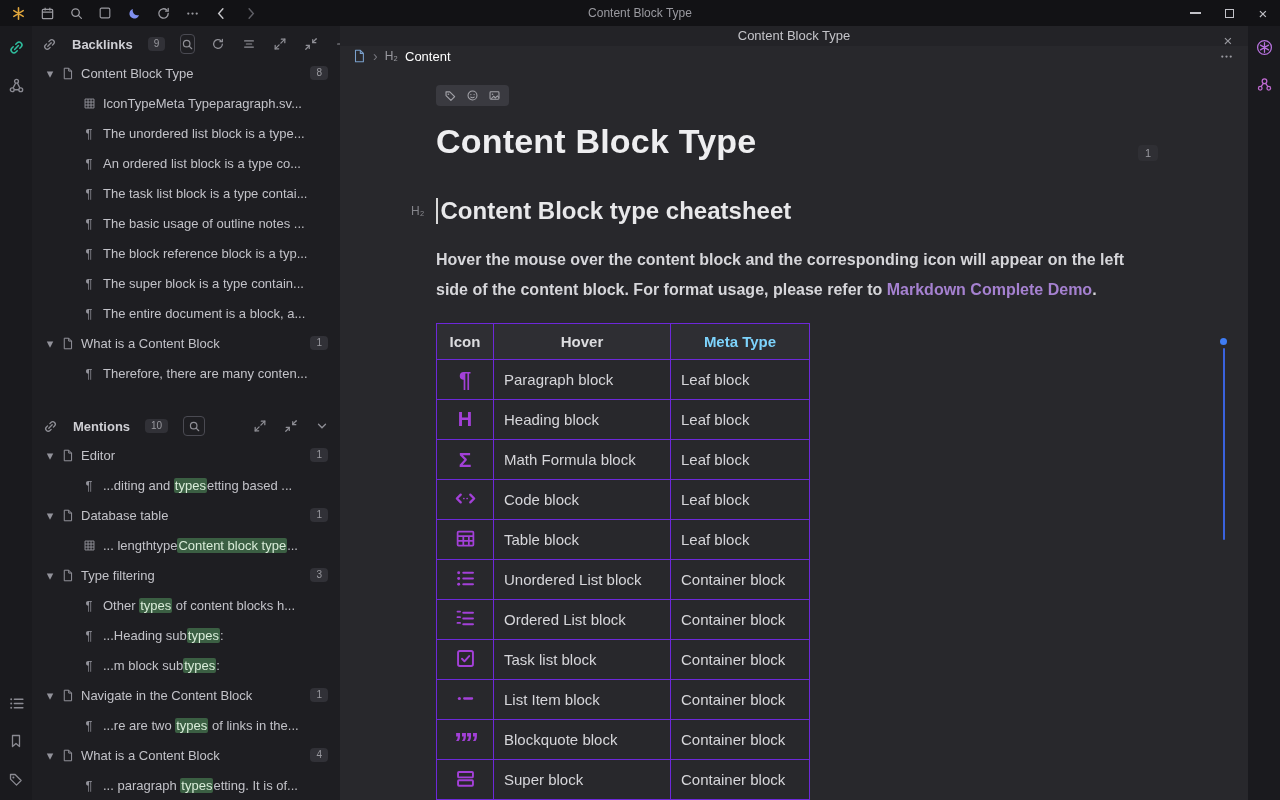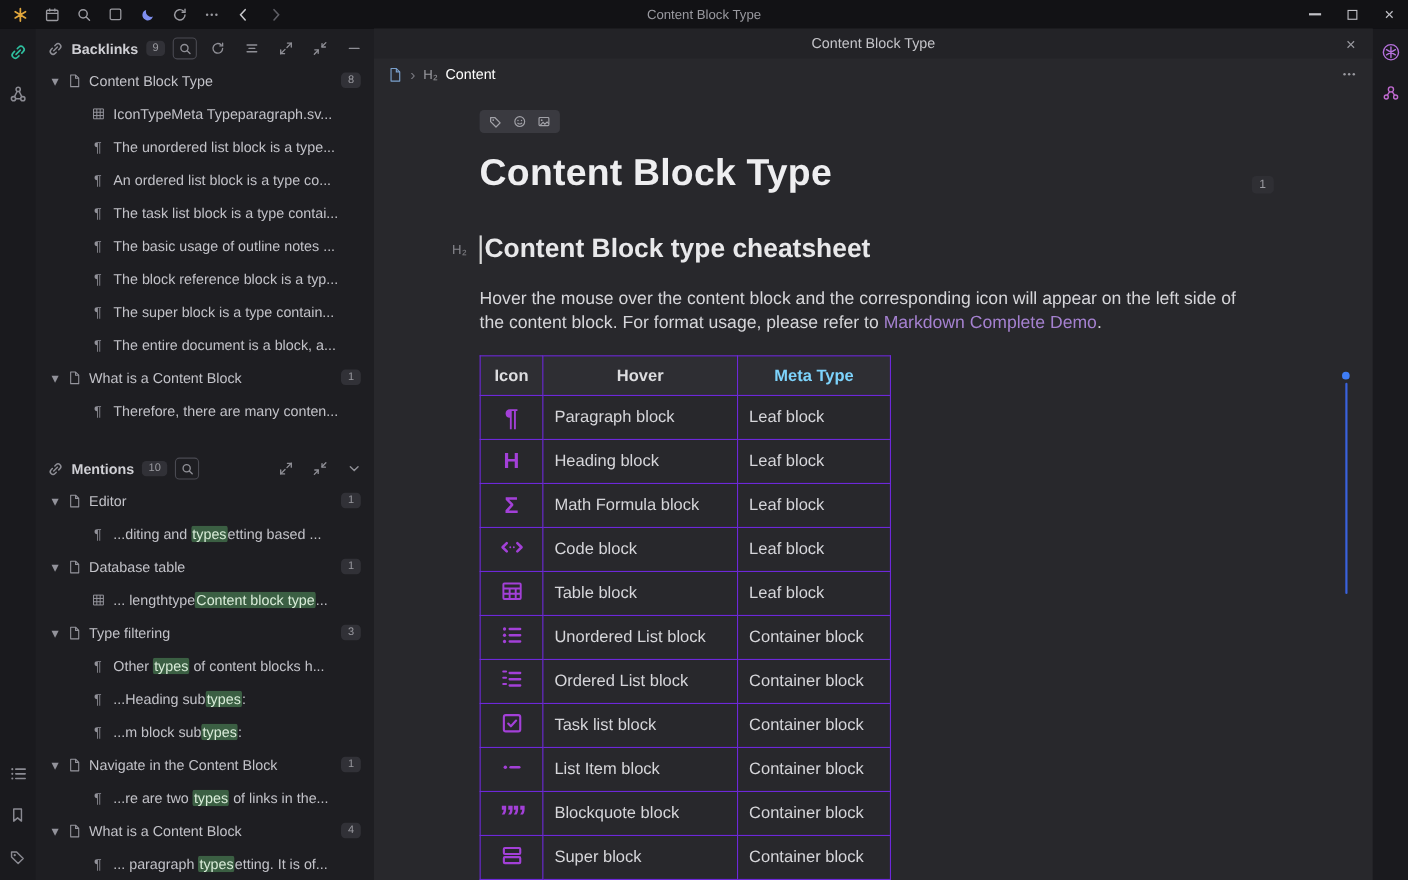--- a/index.html
+++ b/index.html
@@ -19,21 +19,21 @@
 
   
   .app{display:flex;height:774px;}
   .dock{width:32px;background:#1a1a1e;display:flex;flex-direction:column;align-items:center;padding:12px 0;gap:20px;}
   .dock .spacer{flex:1;}
   .dock-ic{width:18px;height:18px;display:inline-flex;align-items:center;justify-content:center;color:#8a8a92;}
   .dock-ic.active{color:#2fbf9f;}
 
   
   .sidebar{width:308px;background:#1e1e22;padding-top:4px;overflow:hidden;}
-  .panel-header{height:28px;display:flex;align-items:center;gap:7px;padding:0 10px;color:#c8c8cd;text-align:center;}
+  .panel-header{height:28px;display:flex;align-items:center;gap:15px;padding:0 10px;color:#c8c8cd;text-align:center;}
   .panel-title{font-size:13px;font-weight:700;color:#cfcfd4;}
   .count-badge{background:#313137;color:#9a9aa0;font-size:10px;line-height:14px;padding:0 6px;border-radius:4px;}
   .hd-ic{width:16px;height:16px;display:inline-flex;align-items:center;justify-content:center;color:#8f8f96;}
   .hd-ic.boxed{border:1px solid #4a4a52;border-radius:4px;width:22px;height:20px;}
   .hd-right{margin-left:auto;display:flex;align-items:center;gap:15px;}
 
   .tree-row{height:30px;display:flex;align-items:center;padding:0 12px 0 10px;font-size:13px;color:#c2c2c8;cursor:default;}
   .tree-row.child{padding-left:48px;}
   .chev{width:16px;color:#8a8a90;font-size:11px;display:inline-flex;justify-content:center;}
   .rowicon{width:18px;margin-right:5px;display:inline-flex;justify-content:center;align-items:center;color:#96969e;}
@@ -56,21 +56,21 @@
 
   .editor{flex:1;padding:18px 0 0 96px;position:relative;}
   .attr-toolbar{display:inline-flex;align-items:center;gap:9px;background:#3a3a40;border-radius:4px;padding:4px 8px;color:#a2a2a8;}
   .attr-ic{width:13px;height:13px;display:inline-flex;}
   .doc-title{font-size:34px;font-weight:700;color:#eeeef0;margin-top:16px;letter-spacing:.2px;}
   .title-badge{position:absolute;top:78px;right:90px;background:#2f2f34;color:#9a9aa0;font-size:11px;padding:2px 7px;border-radius:4px;}
   .h2-row{position:relative;margin-top:34px;display:flex;align-items:center;height:32px;}
   .gutter-label{position:absolute;left:-25px;top:9px;font-size:12px;color:#85858b;}
   .caret{width:1.5px;height:26px;background:#d8d8d8;margin-right:3px;}
   .h2-text{font-size:24px;font-weight:700;color:#e8e8ea;}
-  .para{margin-top:18px;max-width:702px;font-size:16px;line-height:22px;color:#d6d6da;}
+  .para{margin-top:18px;max-width:702px;font-size:16px;line-height:30px;color:#d6d6da;font-weight:bold;}
   .mdlink{color:#a581d0;cursor:pointer;}
 
   table.cb{margin-top:18px;border-collapse:collapse;table-layout:fixed;width:373px;}
   table.cb th,table.cb td{border:1px solid #6d28d9;}
   table.cb th{height:36px;font-size:15px;font-weight:700;color:#dcdcdf;background:#2e2e33;text-align:center;}
   table.cb th.meta-head{color:#7dd3fc;}
   table.cb td{height:40px;font-size:15px;color:#d6d6da;padding:0 10px;}
   td.icon-cell{text-align:center;padding:0;color:#a340d8;}
   .ticon{display:inline-flex;align-items:center;justify-content:center;color:#a340d8;}
   .icon-cell .glyph{font-weight:700;font-size:22px;color:#a340d8;}

